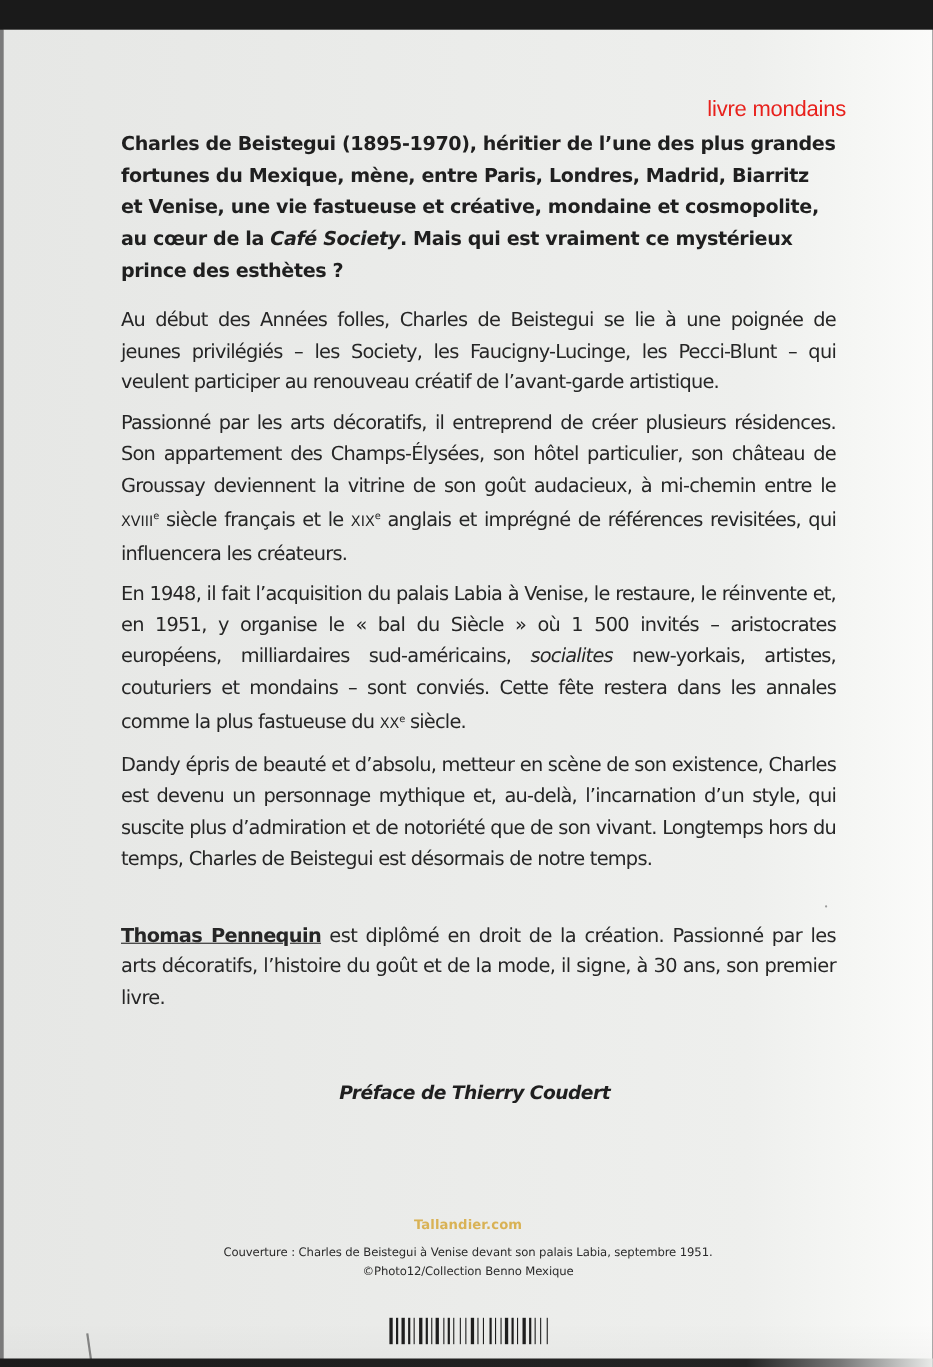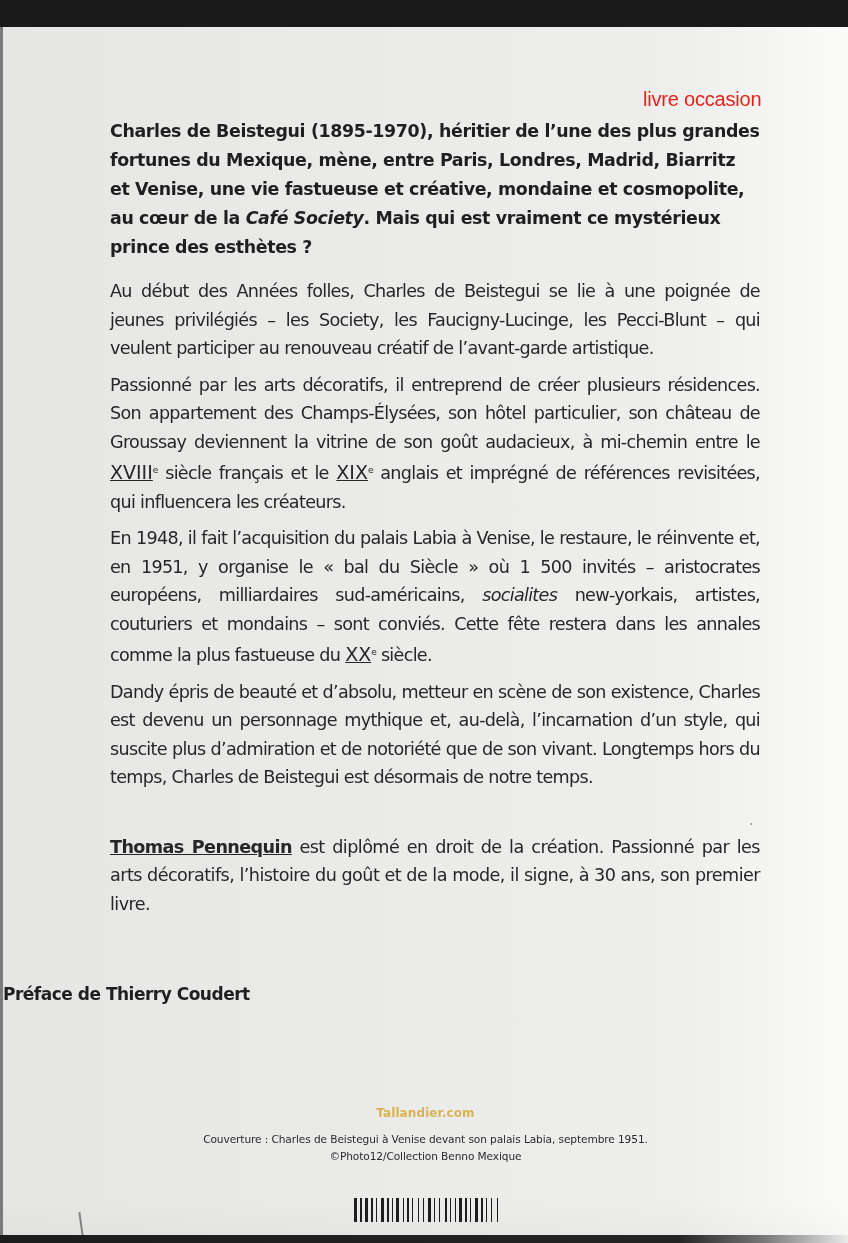--- a/index.html
+++ b/index.html
@@ -75,34 +75,35 @@
       margin: 0 0 8px 0;
       color: #262626;
       text-align: justify;
     }
     .para.author {
       margin-top: 41px;
       letter-spacing: -0.55px;
     }
     .para .bold { font-weight: bold; letter-spacing: -0.6px; text-decoration: underline; }
     .ital { font-style: italic; }
-    .sc { font-size: 19px; letter-spacing: 0; text-decoration: underline; }
+    .sc { font-size: 13px; letter-spacing: 0; }
     sup.e { font-size: 9px; vertical-align: 6px; }
     .preface {
       position: absolute;
       left: 0;
       right: 0;
       top: 957px;
-      text-align: left;
+      text-align: center;
       font-family: "DejaVu Sans", sans-serif;
       font-weight: bold;
       font-size: 17px;
       letter-spacing: -0.5px;
       color: #1f1f1f;
-      padding-left: 0px;
+      padding-left: 12px;
+      font-style: italic;
     }
     .publisher-url {
       position: absolute;
       left: 0; right: 0;
       top: 1079px;
       text-align: center;
       font-family: "DejaVu Sans", sans-serif;
       font-weight: bold;
       font-size: 12px;
       color: #d9b255;
@@ -241,13 +242,13 @@
       <span style="width: 1px;"></span>
       <span style="width: 2px; background: transparent;"></span>
     </div>
 
   <div class="dot"></div>
 </div>
 
 <div class="scratch"></div>
 <div class="bottom-shadow"></div>
 
-<div class="watermark">livre occasion</div>
+<div class="watermark">livre mondains</div>
 
 </body></html>

